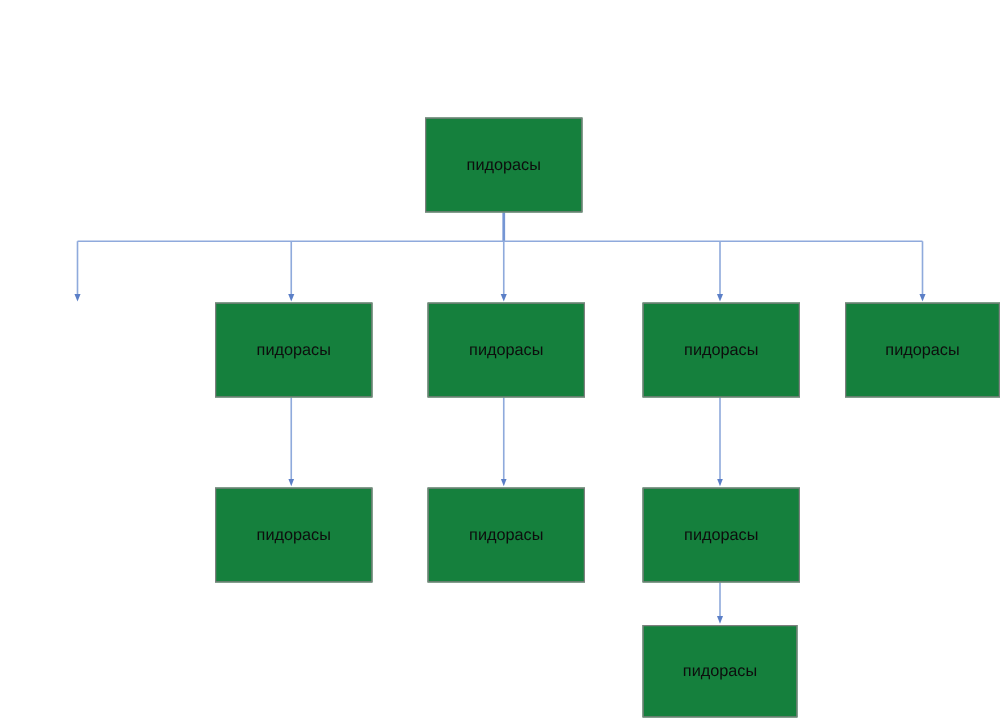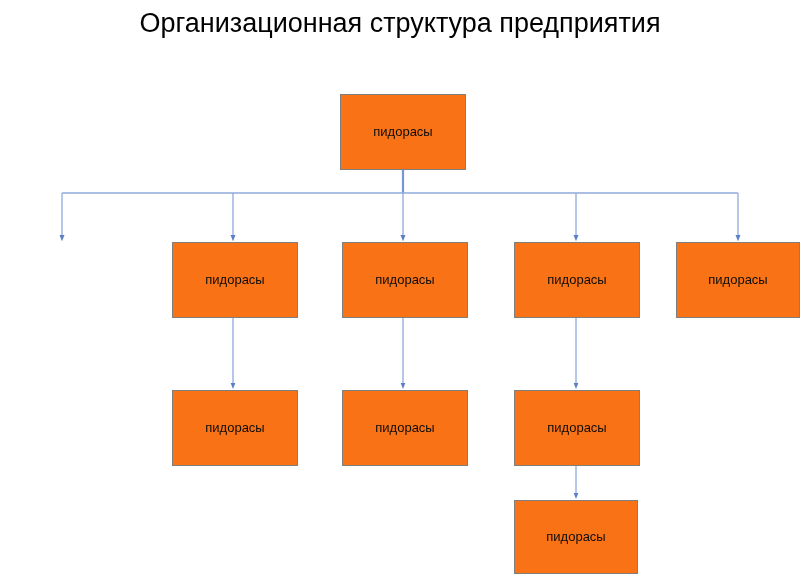--- a/index.html
+++ b/index.html
@@ -35,41 +35,40 @@
     position: absolute;
     left: 0;
     top: 0;
     width: 800px;
     height: 575px;
     pointer-events: none;
   }
   .node {
     position: absolute;
     box-sizing: border-box;
-    background: #f97316;
+    background: #15803d;
     border: 1px solid #7f7f7f;
     display: flex;
     align-items: center;
     justify-content: center;
   }
   .node-label {
     font-size: 13px;
     color: #0d0d0d;
     text-align: center;
     line-height: 1.1;
     padding: 0 4px;
     white-space: nowrap;
   }
 </style>
 </head>
 <body>
 
 <div id="canvas">
 
-  <div id="chart-title">Организационная структура предприятия</div>
 
   <svg id="edges" viewBox="0 0 800 575" width="800" height="575" xmlns="http://www.w3.org/2000/svg">
     <defs>
       <marker id="arrow" markerWidth="7" markerHeight="7" refX="3.2" refY="3" orient="auto" markerUnits="userSpaceOnUse">
         <path d="M0,0.4 L6.4,3 L0,5.6 Z" fill="#5b7fc7"></path>
       </marker>
       <marker id="arrow-thin" markerWidth="7" markerHeight="7" refX="3.2" refY="3" orient="auto" markerUnits="userSpaceOnUse">
         <path d="M0,0.6 L6.2,3 L0,5.4 Z" fill="#5b7fc7"></path>
       </marker>
     </defs>

